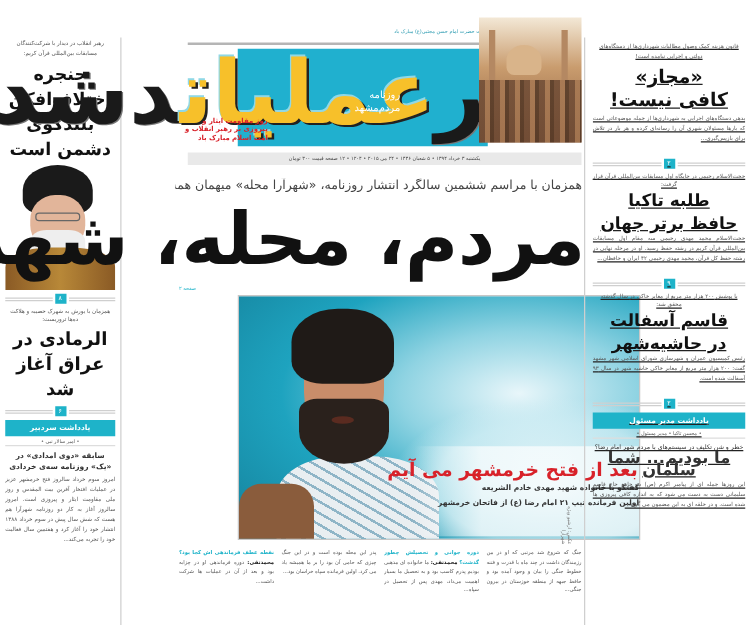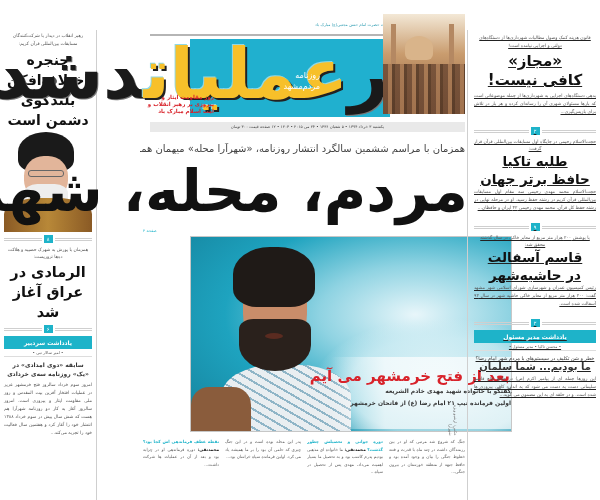--- a/index.html
+++ b/index.html
@@ -192,15 +192,15 @@
   </div>
   <div class="body-text" style="height:32px;overflow:hidden;">رئیس کمیسیون عمران و شهرسازی شورای اسلامی شهر مشهد گفت: ۲۰۰ هزار متر مربع از معابر خاکی حاشیه شهر در سال ۹۳ آسفالت شده است.</div>
   <div class="page-num">
     <span class="line"></span>
       <span class="num">۲</span>
       <span class="line"></span>
   </div>
   <div class="band">یادداشت مدیر مسئول</div>
   <div class="kicker" style="font-size:4px;line-height:7px;border-bottom:1px solid #ddd;">• محسن تاکیا • مدیر مسئول •</div>
   <div class="kicker" style="font-size:5px;line-height:8px;margin-top:3px;color:#333;">خطر و شن تکلیف در سیستم‌های با مردم شهر امام رضا؟</div>
-  <div class="head-xl" style="font-size:10px;line-height:10px;color:#333;">ما بودیم... شما سلمان</div>
+  <div class="head-xl" style="font-size:13px;line-height:10px;color:#333;">ما بودیم... شما سلمان</div>
   <div class="body-text" style="margin-top:3px;">این روزها جمله ای از پیامبر اکرم (ص) در جامع حاج قاسم سلیمانی دست به دست می شود که به اندازه کافی پیروزی ها شده است. و در حلقه ای به این مضمون می گوید...</div>
 </div>
 
 </body></html>

